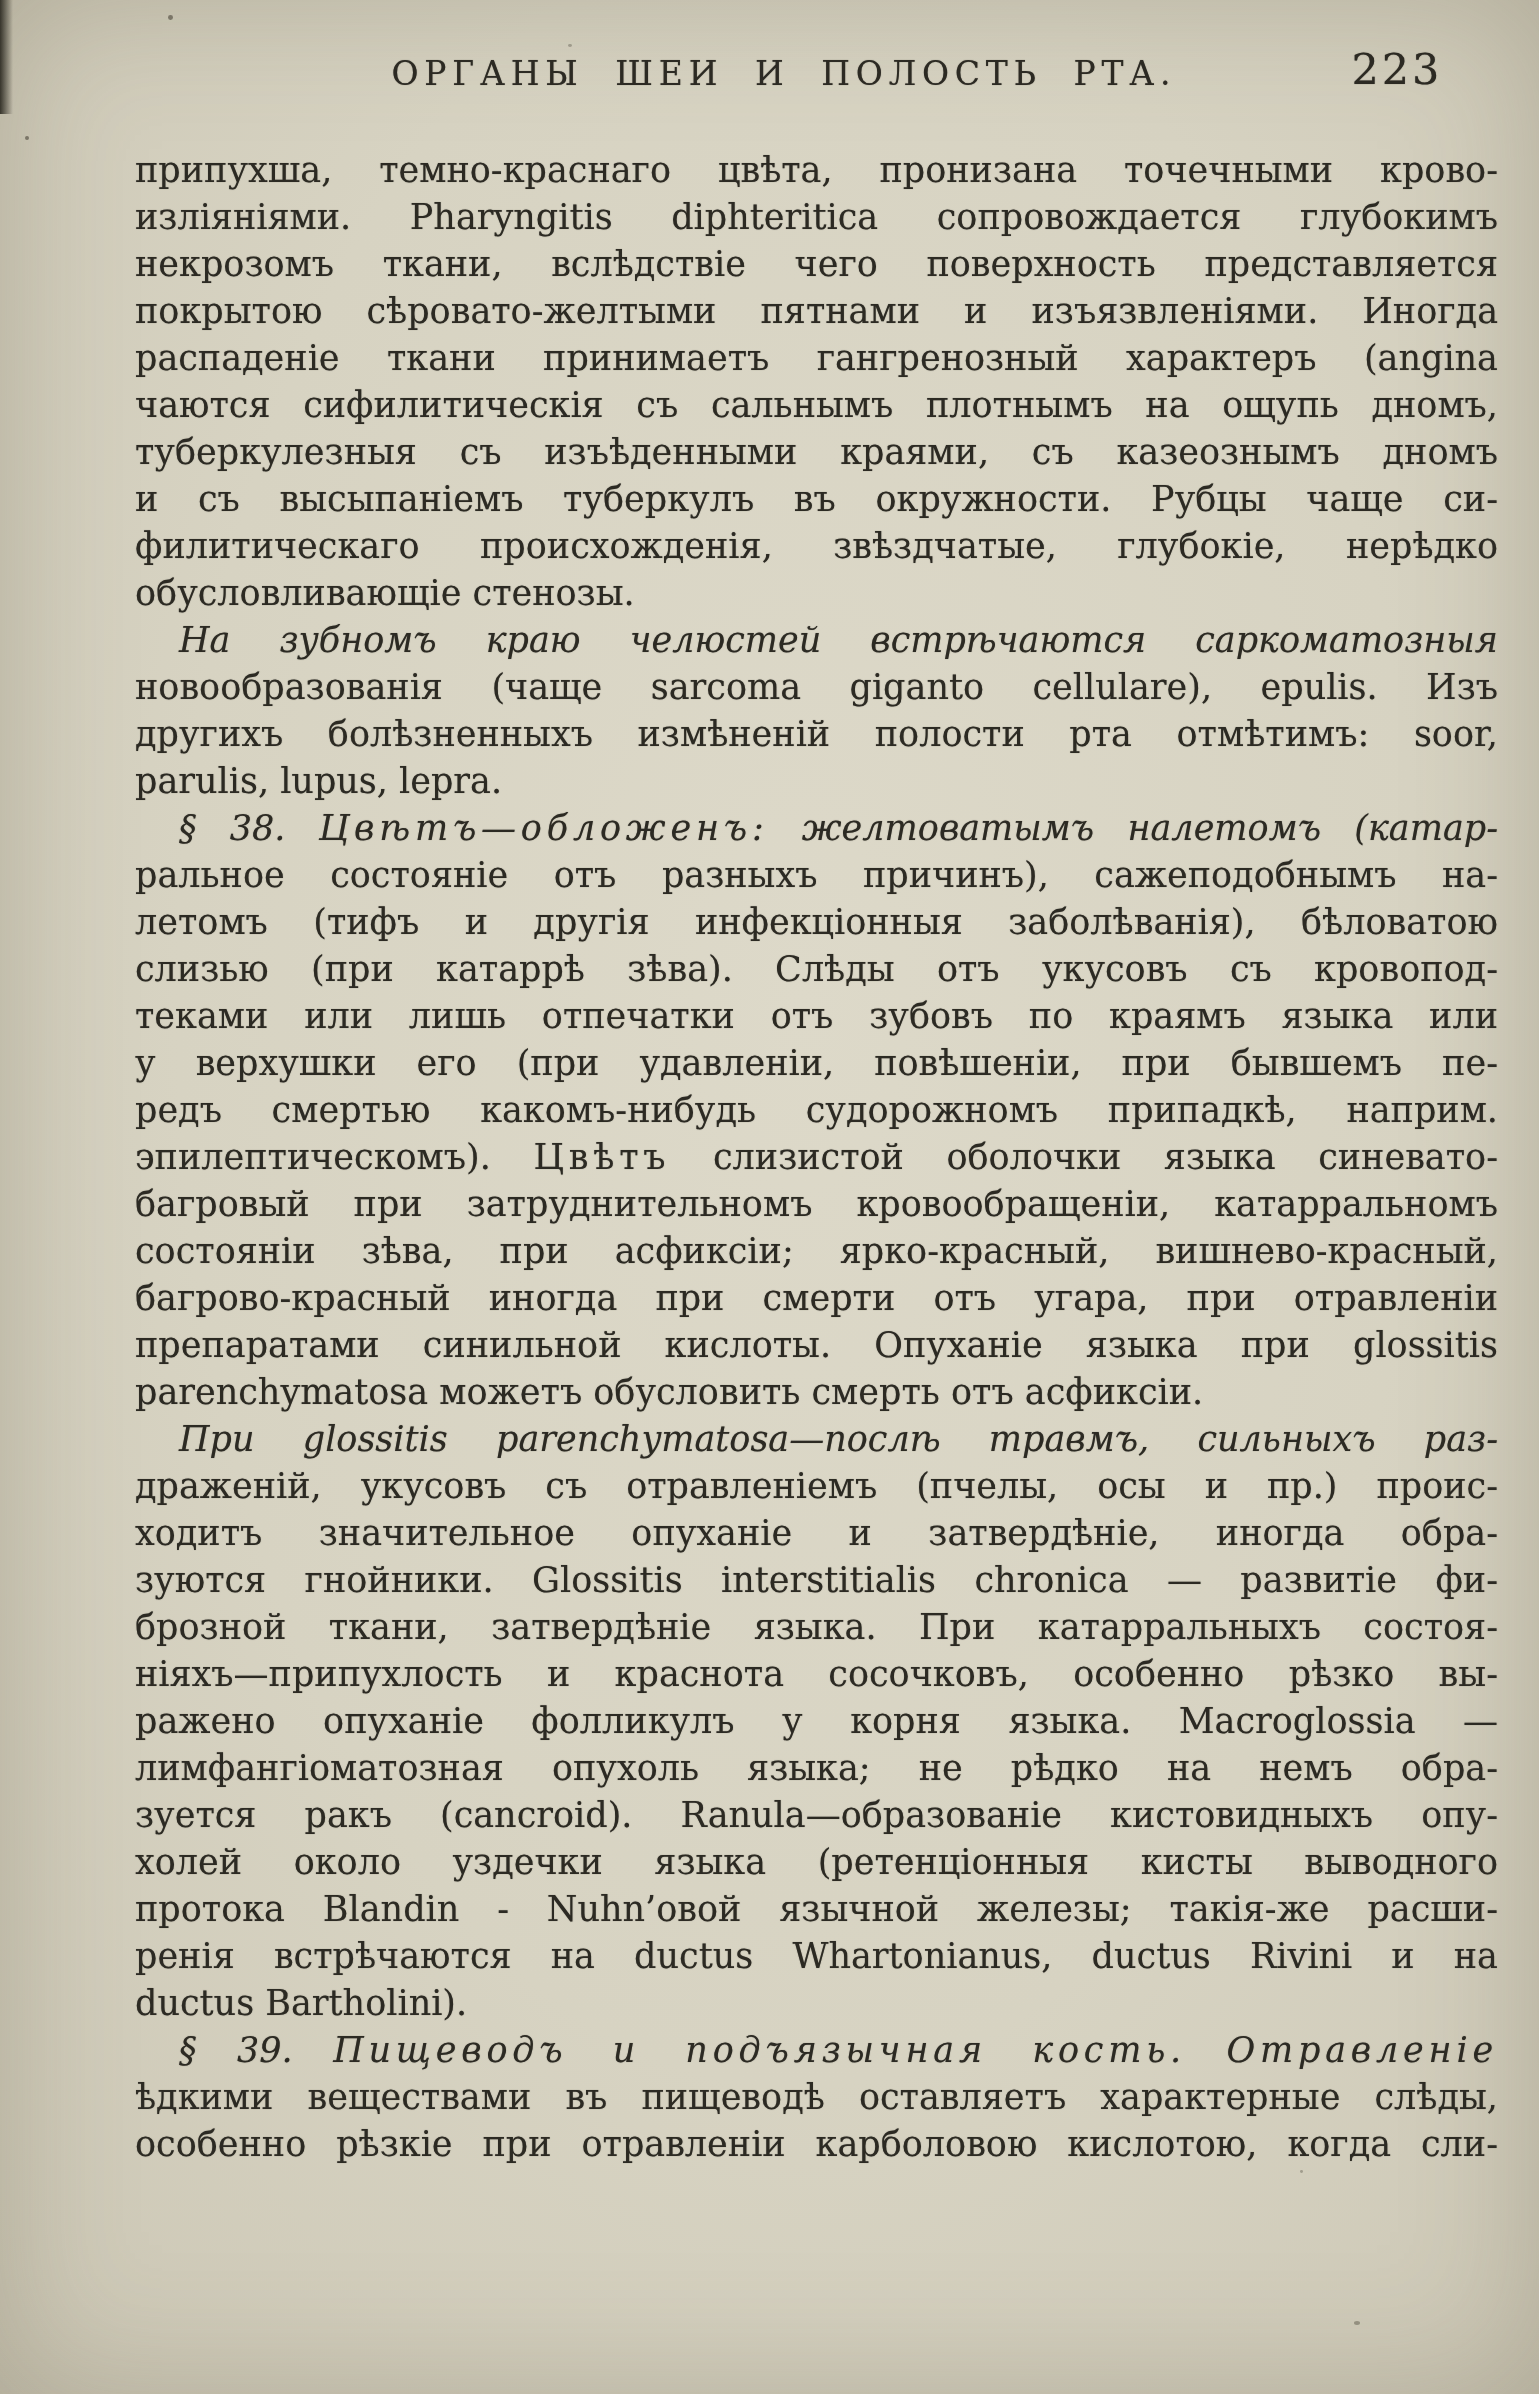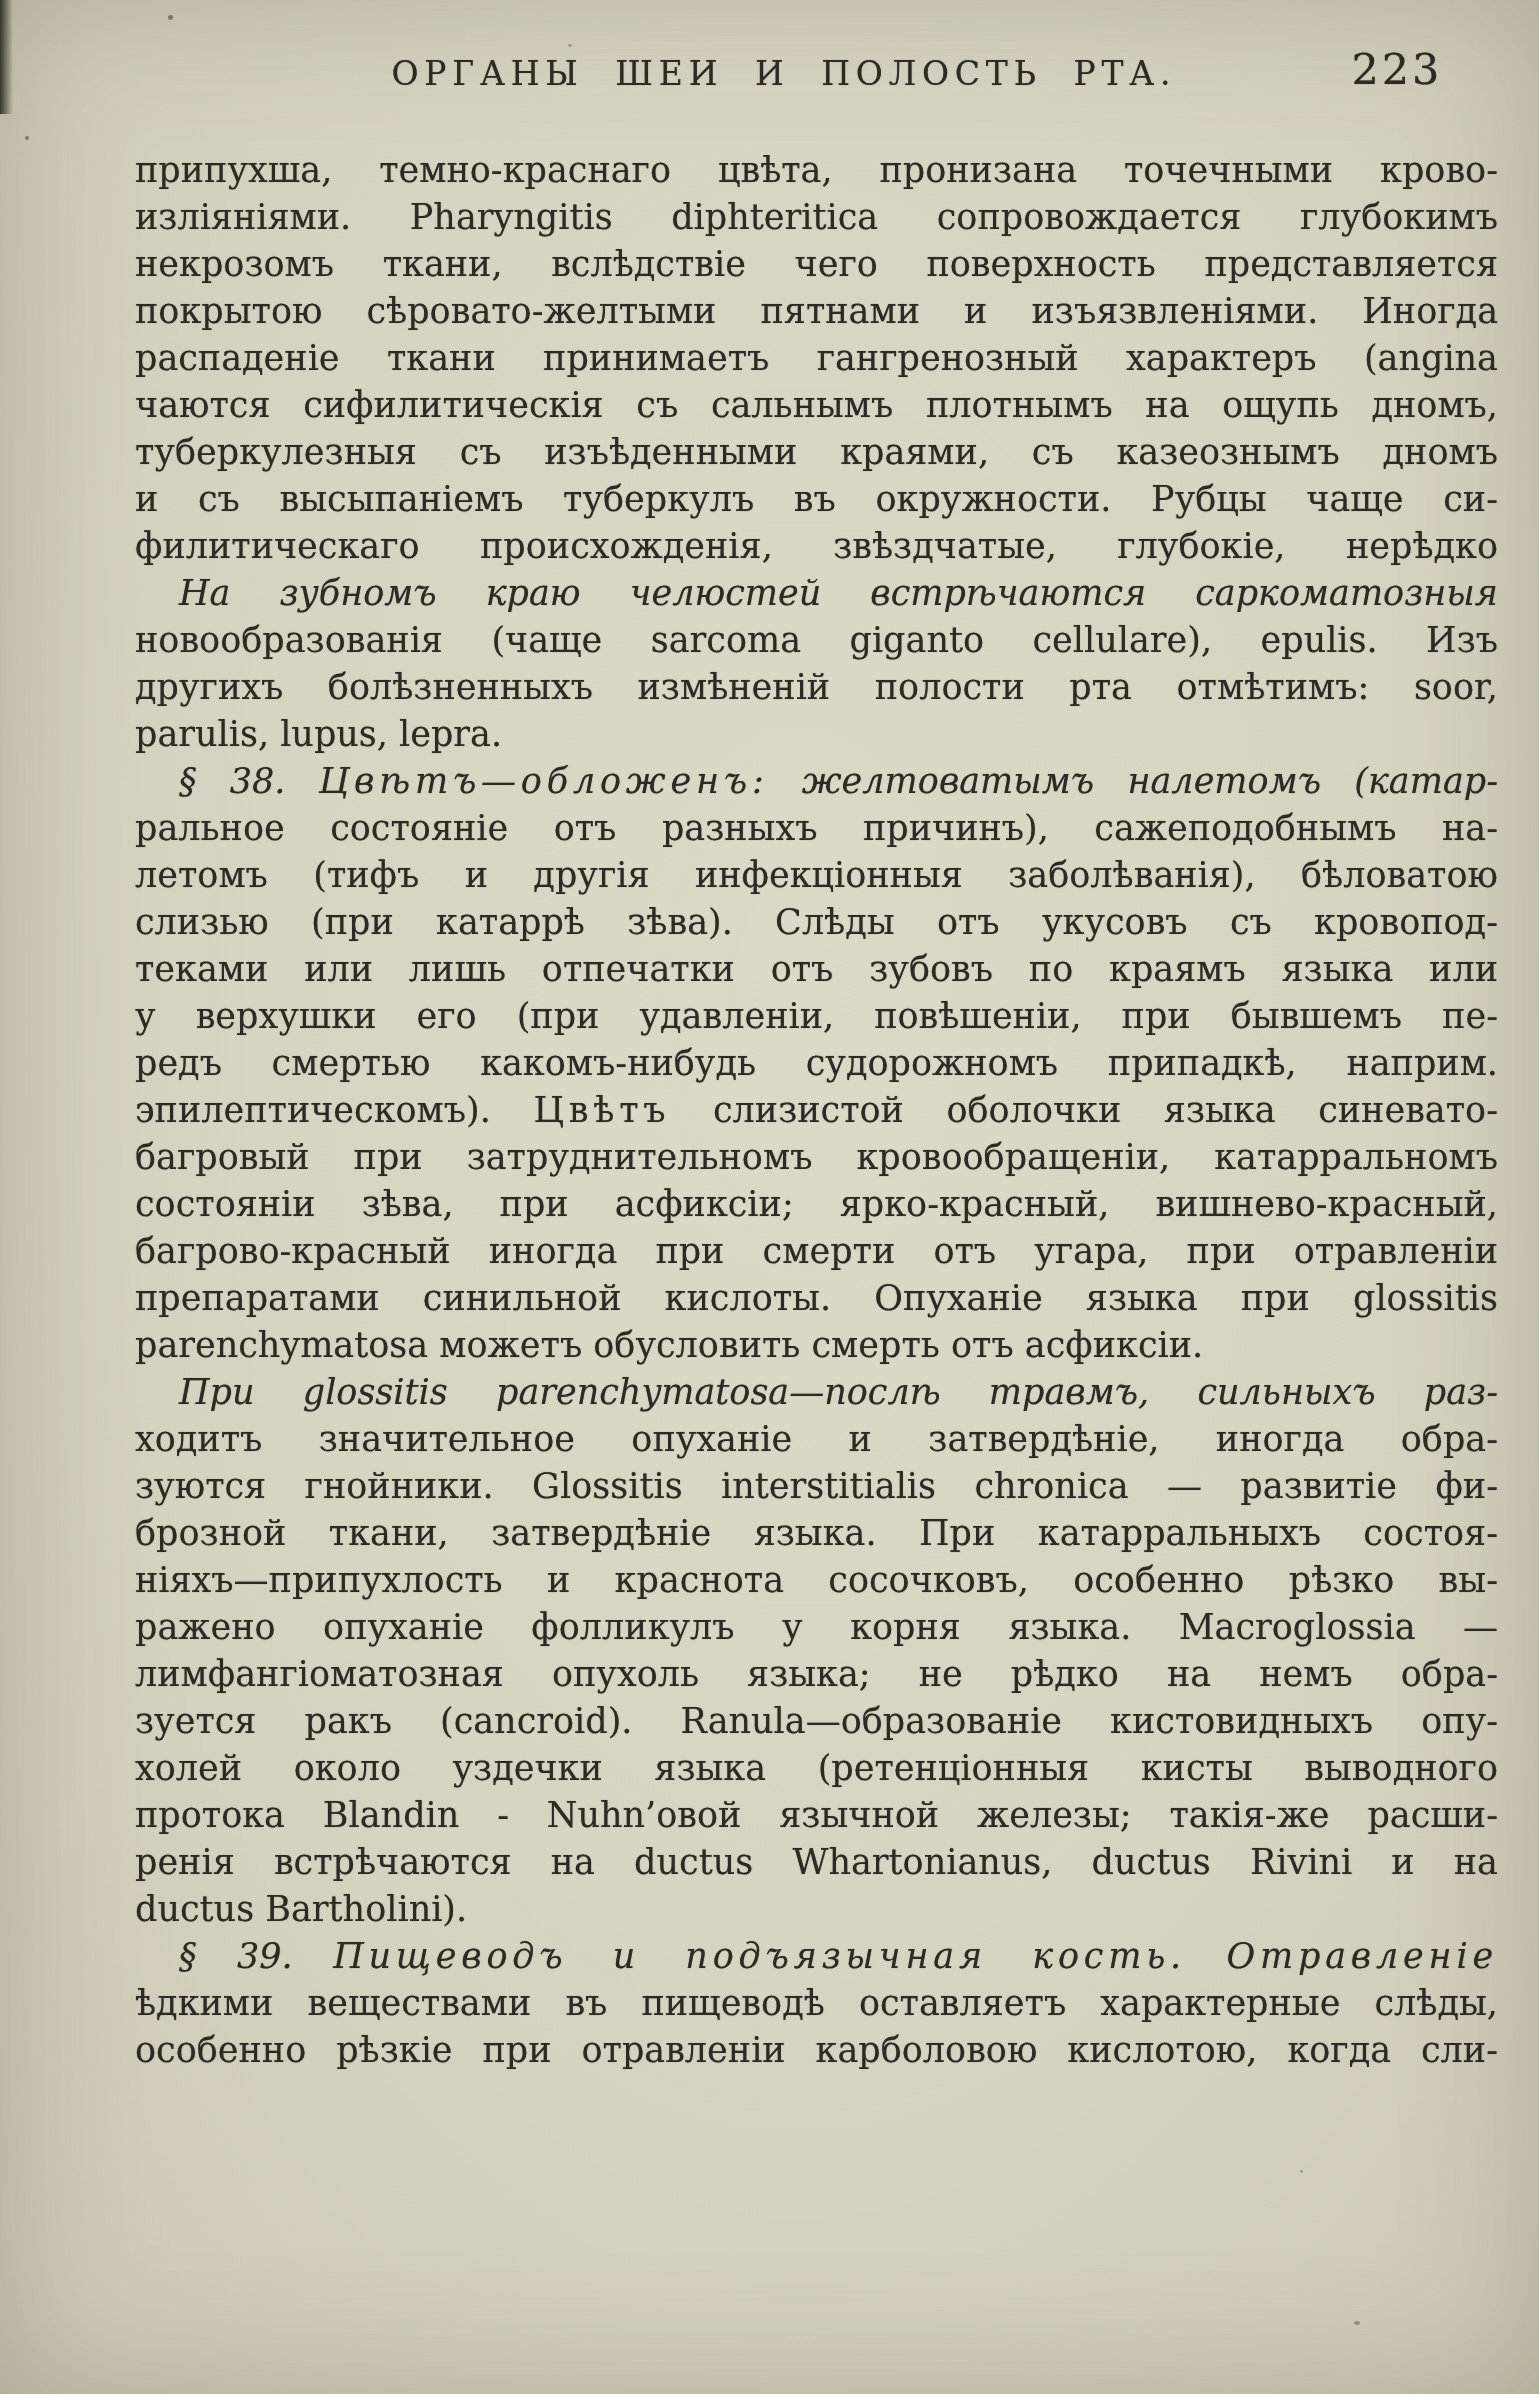--- a/index.html
+++ b/index.html
@@ -106,20 +106,21 @@
       <div class="paragraph">
         <div class="line">припухша, темно-краснаго цвѣта, пронизана точечными крово-</div>
         <div class="line">изліяніями. Pharyngitis diphteritica сопровождается глубокимъ</div>
         <div class="line">некрозомъ ткани, вслѣдствіе чего поверхность представляется</div>
         <div class="line">покрытою сѣровато-желтыми пятнами и изъязвленіями. Иногда</div>
         <div class="line">распаденіе ткани принимаетъ гангренозный характеръ (angina</div>
         <div class="line">чаются сифилитическія съ сальнымъ плотнымъ на ощупь дномъ,</div>
         <div class="line">туберкулезныя съ изъѣденными краями, съ казеознымъ дномъ</div>
         <div class="line">и съ высыпаніемъ туберкулъ въ окружности. Рубцы чаще си-</div>
         <div class="line">филитическаго происхожденія, звѣздчатые, глубокіе, нерѣдко</div>
+        <div class="line lastline">обусловливающіе стенозы.</div>
       </div>
       <div class="paragraph">
         <div class="line indent">На зубномъ краю челюстей встрѣчаются саркоматозныя</div>
         <div class="line">новообразованія (чаще sarcoma giganto cellulare), epulis. Изъ</div>
         <div class="line">другихъ болѣзненныхъ измѣненій полости рта отмѣтимъ: soor,</div>
         <div class="line lastline">parulis, lupus, lepra.</div>
       </div>
       <div class="paragraph">
         <div class="line indent"><span>§ 38. </span><span class="spaced">Цвѣтъ—обложенъ:</span><span> желтоватымъ налетомъ (катар-</span></div>
         <div class="line">ральное состояніе отъ разныхъ причинъ), сажеподобнымъ на-</div>
@@ -130,20 +131,21 @@
         <div class="line">редъ смертью какомъ-нибудь судорожномъ припадкѣ, наприм.</div>
         <div class="line"><span>эпилептическомъ). </span><span class="spaced">Цвѣтъ</span><span> слизистой оболочки языка синевато-</span></div>
         <div class="line">багровый при затруднительномъ кровообращеніи, катарральномъ</div>
         <div class="line">состояніи зѣва, при асфиксіи; ярко-красный, вишнево-красный,</div>
         <div class="line">багрово-красный иногда при смерти отъ угара, при отравленіи</div>
         <div class="line">препаратами синильной кислоты. Опуханіе языка при glossitis</div>
         <div class="line lastline">parenchymatosa можетъ обусловить смерть отъ асфиксіи.</div>
       </div>
       <div class="paragraph">
         <div class="line indent">При glossitis parenchymatosa—послѣ травмъ, сильныхъ раз-</div>
+        <div class="line">драженій, укусовъ съ отравленіемъ (пчелы, осы и пр.) проис-</div>
         <div class="line">ходитъ значительное опуханіе и затвердѣніе, иногда обра-</div>
         <div class="line">зуются гнойники. Glossitis interstitialis chronica — развитіе фи-</div>
         <div class="line">брозной ткани, затвердѣніе языка. При катарральныхъ состоя-</div>
         <div class="line">ніяхъ—припухлость и краснота сосочковъ, особенно рѣзко вы-</div>
         <div class="line">ражено опуханіе фолликулъ у корня языка. Macroglossia —</div>
         <div class="line">лимфангіоматозная опухоль языка; не рѣдко на немъ обра-</div>
         <div class="line">зуется ракъ (cancroid). Ranula—образованіе кистовидныхъ опу-</div>
         <div class="line">холей около уздечки языка (ретенціонныя кисты выводного</div>
         <div class="line">протока Blandin - Nuhn’овой язычной железы; такія-же расши-</div>
         <div class="line">ренія встрѣчаются на ductus Whartonianus, ductus Rivini и на</div>

